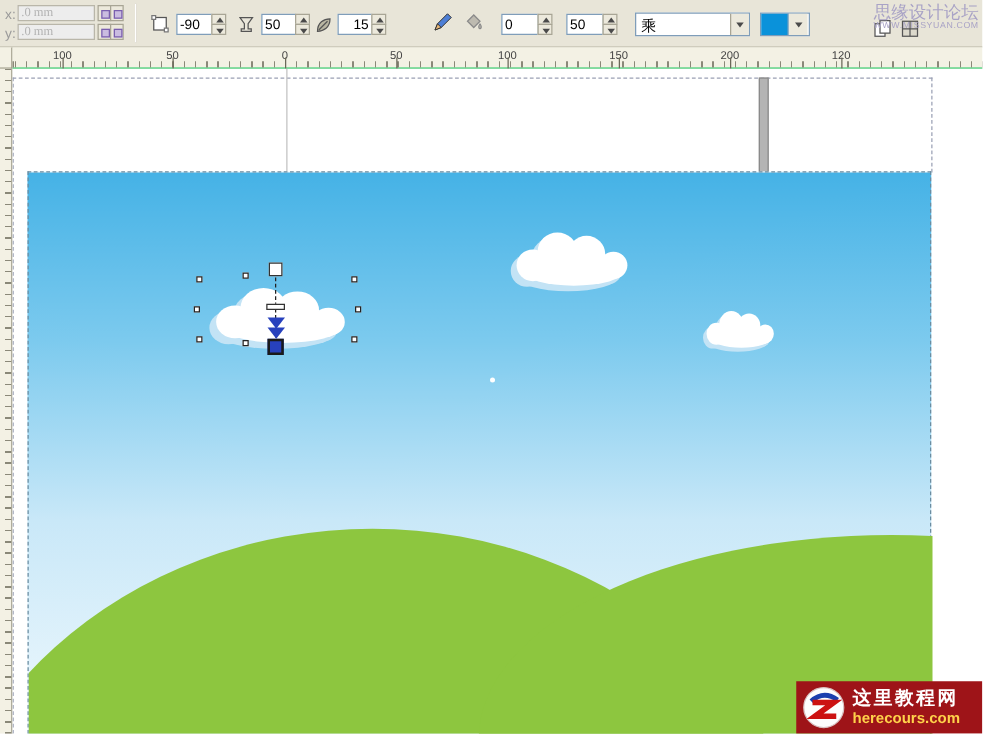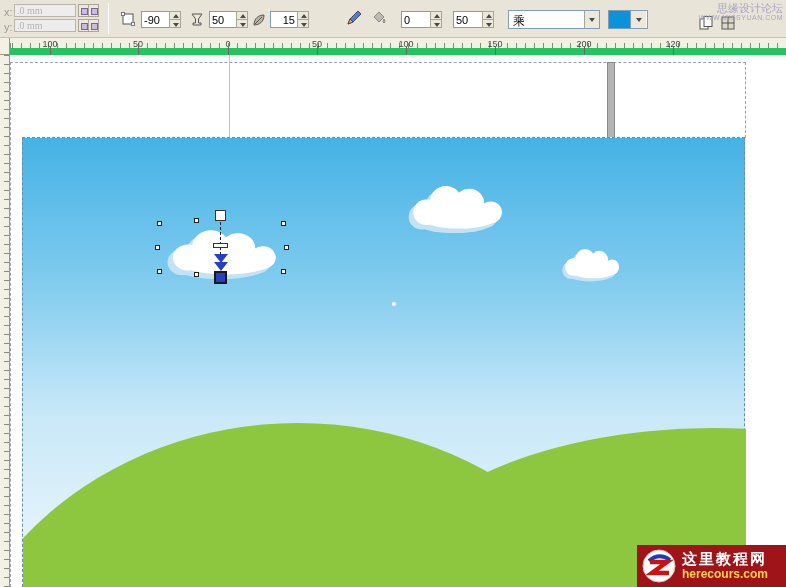--- a/index.html
+++ b/index.html
@@ -32,28 +32,28 @@
   .spin.up::after { top:2px; border-bottom:4px solid #4a4a4a; }
   .spin.dn::after { top:3px; border-top:4px solid #4a4a4a; }
   .dropdown { position:absolute; height:19px; background:#fff; border:1px solid #7f9db9; display:flex; }
   .dd-text { flex:1; font-size:12px; padding:2px 4px; overflow:hidden; white-space:nowrap; }
   .dd-btn { width:15px; background:#ece9dc; border-left:1px solid #a8a595;
             display:flex; align-items:center; justify-content:center; }
   .tri-dn { width:0; height:0; border-left:3px solid transparent; border-right:3px solid transparent;
             border-top:4px solid #4a4a4a; }
   .swatch { width:22px; height:100%; background:#0a92da; border-right:1px solid #7f9db9; }
   .watermark { position:absolute; right:3px; top:2px; text-align:right; color:#a9a3c6; line-height:1.1; }
-  .watermark .w1 { font-size:11px; display:block; }
+  .watermark .w1 { font-size:14px; display:block; }
   .watermark .w2 { font-size:7px; display:block; letter-spacing:.5px; }
 
   
   .corner { position:absolute; left:0; top:38px; width:10px; height:17px;
             background:#f3f1e4; border-right:1px solid #9a9784; border-bottom:1px solid #9a9784; }
   .hruler { position:absolute; left:10px; top:38px; width:776px; height:17px;
-            background:#f3f1e4; border-bottom:7px solid #22c55e; }
+            background:#f3f1e4; border-bottom:1px solid #22c55e; }
   .hticks { position:absolute; left:0; bottom:0; width:100%; height:5px;
             background:repeating-linear-gradient(to right,#8a8878 0,#8a8878 1px,transparent 1px,transparent 9px);
             background-position:2px 0; }
   .rlabel { position:absolute; top:1px; width:24px; text-align:center; font-size:9px; color:#444; }
   .rlabel::after { content:""; position:absolute; left:12px; bottom:-6px; width:1px; height:9px; background:#6a6858; }
   .vruler { position:absolute; left:0; top:55px; width:10px; height:532px;
             background:#f3f1e4; border-right:1px solid #9a9784; }
   .vticks { position:absolute; right:0; top:0; width:5px; height:100%;
             background:repeating-linear-gradient(to bottom,#8a8878 0,#8a8878 1px,transparent 1px,transparent 9px); }
 

